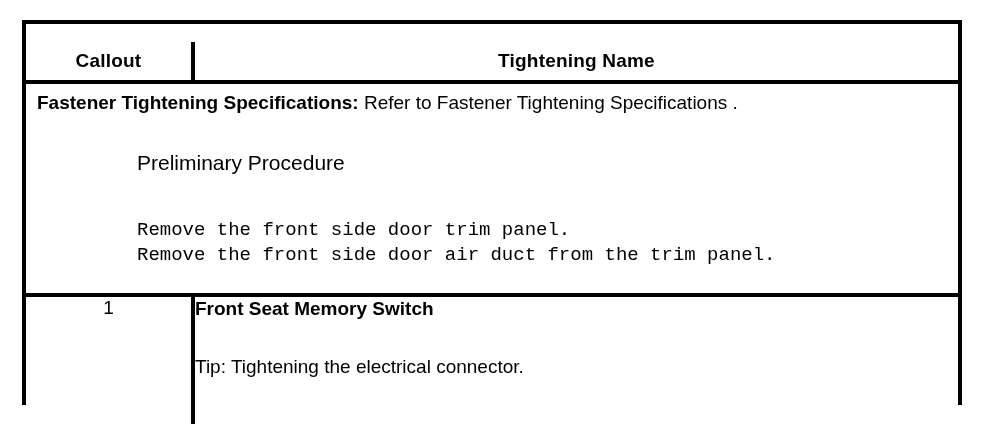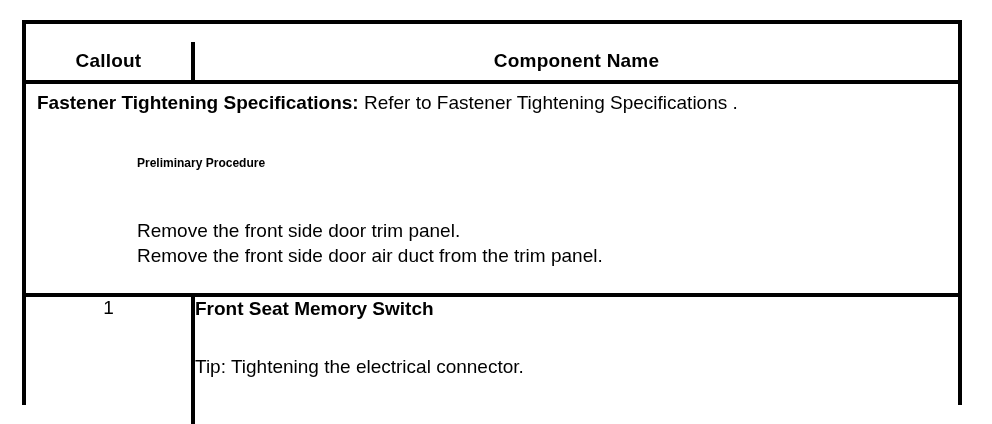--- a/index.html
+++ b/index.html
@@ -71,34 +71,34 @@
   }
 
   .line-fastener {
     font-size: 19px;
     line-height: 26px;
     white-space: nowrap;
   }
   .line-fastener b { font-weight: bold; }
 
   .prelim-heading {
-    font-weight: bold;
-    font-size: 12px;
+    font-weight: normal;
+    font-size: 21px;
     line-height: 22px;
     margin-left: 100px;
     margin-top: 36px;
   }
 
   .steps {
     margin-left: 100px;
     margin-top: 44px;
     font-size: 19px;
     line-height: 25px;
   }
-  .step-line { white-space: nowrap; }
+  .step-line { white-space: nowrap; font-family: Liberation Mono, monospace; }
 
   
   .row-component td {
     height: 136px;
   }
   .cell-callout-num {
     width: 165px;
     border-right: 4px solid #000000;
     text-align: center;
     vertical-align: middle;
@@ -124,21 +124,21 @@
 <body>
 
 <div class="page">
 
   <div class="spec-table">
     <table>
       <tbody>
 
         <tr class="row-header">
           <td class="cell-callout-head">Callout</td>
-          <td class="cell-component-head">Component Name</td>
+          <td class="cell-component-head">Tightening Name</td>
         </tr>
 
         <tr class="row-prelim">
           <td colspan="2">
 
             <div class="line-fastener">
               <b>Fastener Tightening Specifications:</b><span> Refer to Fastener Tightening Specifications .</span>
             </div>
 
             <div class="prelim-heading">Preliminary Procedure</div>

